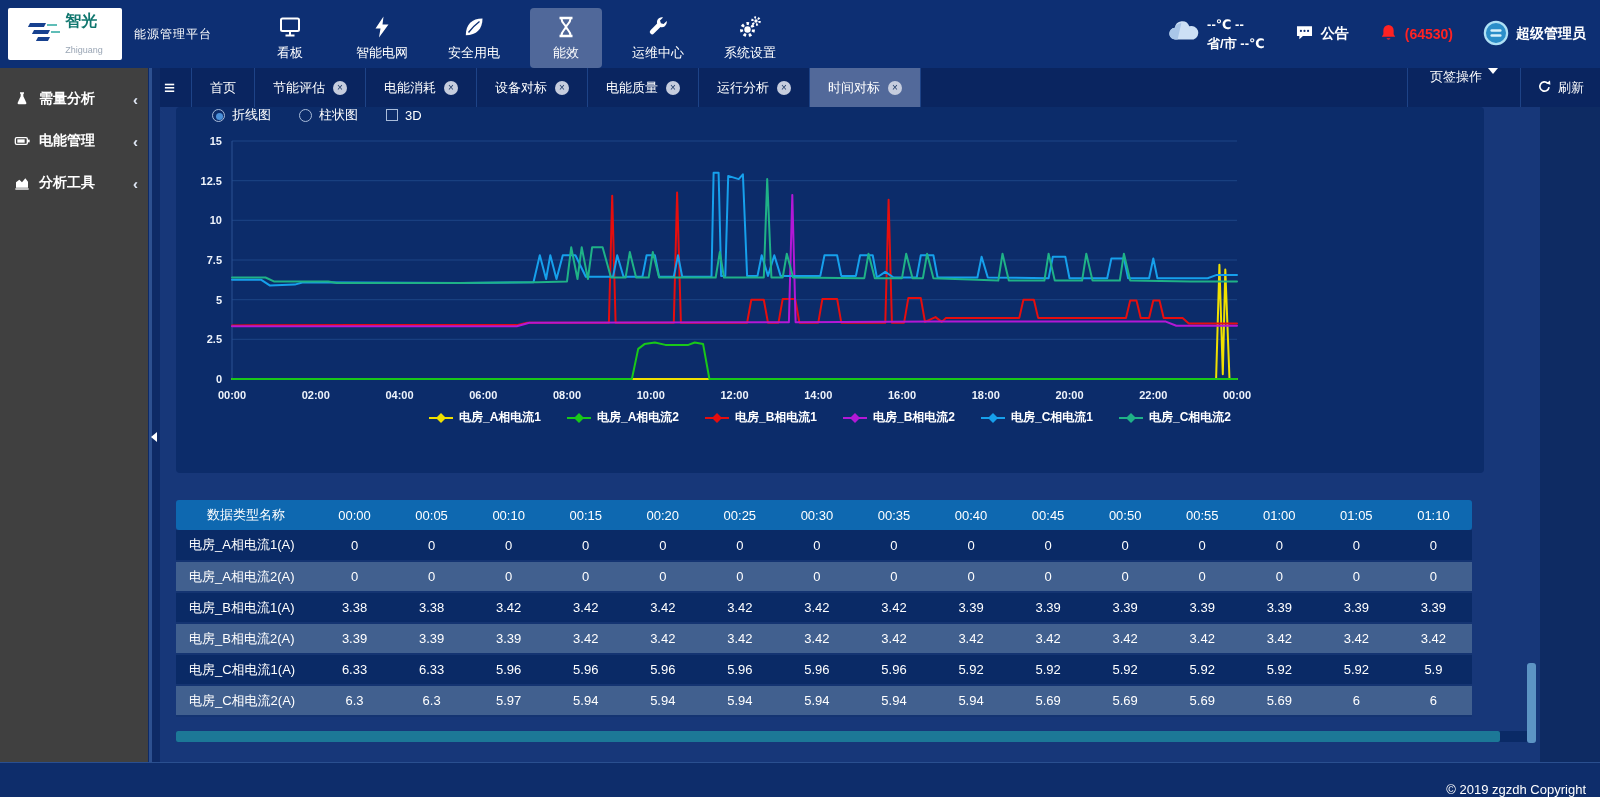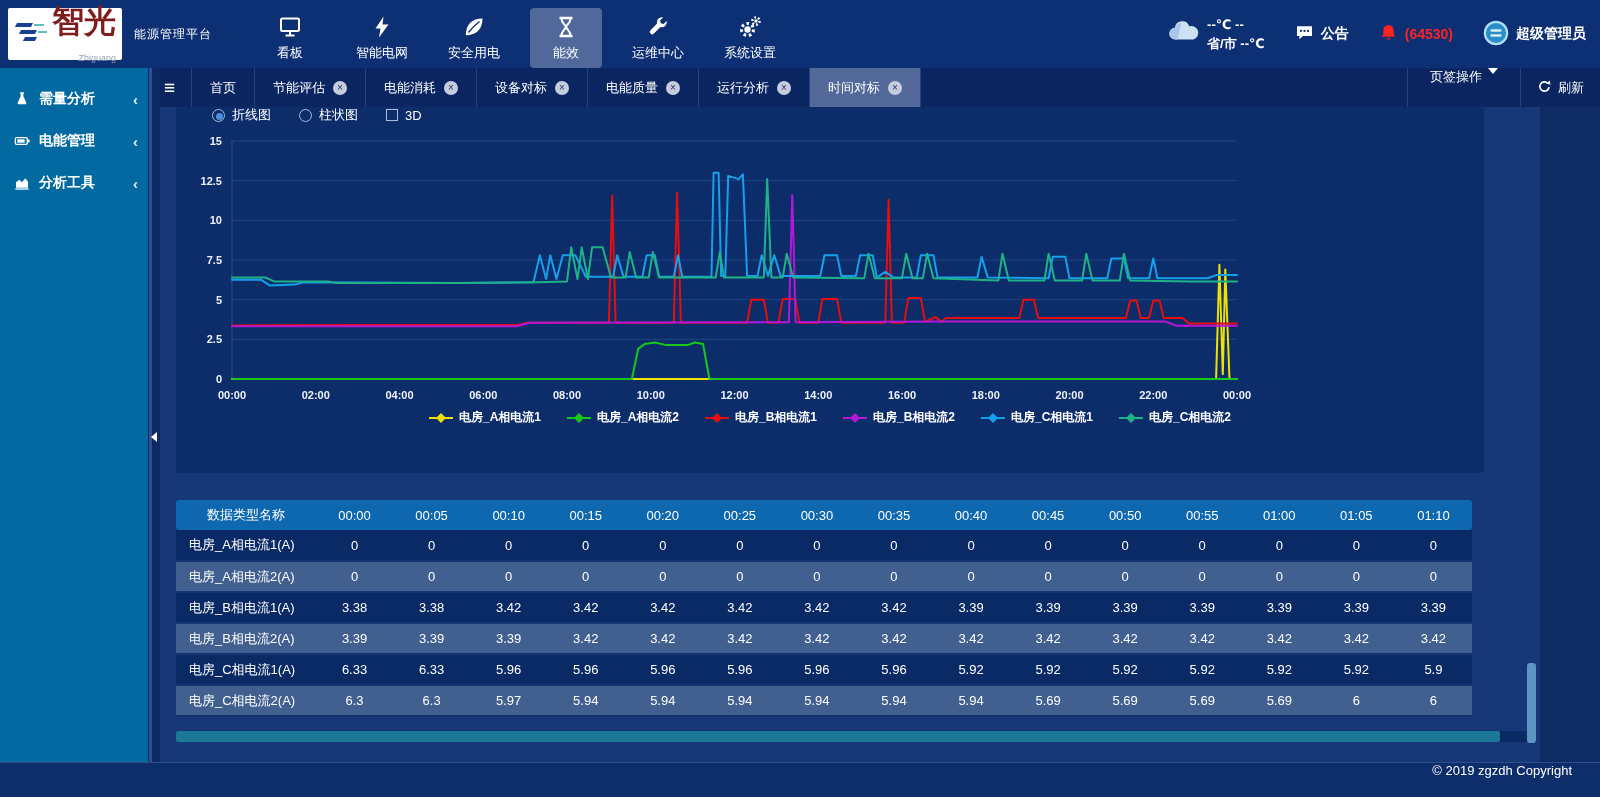--- a/index.html
+++ b/index.html
@@ -3,21 +3,21 @@
 <meta charset="utf-8">
 <style>
   html,body{margin:0;padding:0;width:1600px;height:797px;overflow:hidden;
     font-family:"Liberation Sans","DejaVu Sans",sans-serif;background:#0e2b63;color:#fff;}
   *{box-sizing:border-box;}
 
   
   .header{position:absolute;left:0;top:0;width:1600px;height:68px;background:#0d2f73;display:flex;align-items:center;}
   .logo-box{margin-left:8px;width:114px;height:52px;background:#fff;border-radius:2px;display:flex;align-items:center;justify-content:center;gap:4px;}
   .logo-text{display:flex;flex-direction:column;line-height:1;}
-  .logo-zh{color:#7f1d1d;font-size:32px;font-weight:bold;}
+  .logo-zh{color:#0f766e;font-size:16px;font-weight:bold;}
   .logo-sub{color:#9aa6b5;font-size:9px;text-align:right;margin-top:17px;}
   .app-title{margin-left:12px;font-size:12px;color:#fff;letter-spacing:1px;}
   .top-nav{margin-left:42px;display:flex;align-items:flex-start;gap:20px;height:100%;padding-top:8px;}
   .nav-item{width:72px;display:flex;flex-direction:column;align-items:center;gap:5px;padding:7px 4px 6px;border-radius:4px;cursor:pointer;color:#fff;}
   .nav-item .nv-ic{height:24px;display:flex;align-items:center;}
   .nav-item .nv-lb{font-size:13px;white-space:nowrap;}
   .nav-item.active{background:rgba(255,255,255,.28);}
   .header-right{margin-left:auto;margin-right:14px;display:flex;align-items:center;gap:30px;}
   .weather{display:flex;align-items:center;gap:6px;font-size:13px;font-weight:bold;line-height:1.5;}
   .notice,.alarm,.user{display:flex;align-items:center;gap:7px;font-size:14px;font-weight:bold;cursor:pointer;}
@@ -31,21 +31,21 @@
   .tabs{display:flex;align-items:stretch;}
   .tab{display:flex;align-items:center;gap:8px;padding:0 18px;font-size:13px;border-right:1px solid #1e4387;cursor:pointer;white-space:nowrap;}
   .tab.active{background:#52699a;}
   .tab-close{width:14px;height:14px;border-radius:50%;background:#c6cdde;color:#14315f;font-size:10px;line-height:14px;text-align:center;cursor:pointer;}
   .tab-actions{margin-left:auto;display:flex;align-items:stretch;}
   .tab-op{display:flex;align-items:flex-start;gap:6px;padding:0 22px;font-size:13px;border-left:1px solid #1e4387;cursor:pointer;}
   .caret{width:0;height:0;border-left:5px solid transparent;border-right:5px solid transparent;border-top:6px solid #fff;}
   .refresh{display:flex;align-items:center;gap:6px;padding:0 16px;font-size:13px;border-left:1px solid #1e4387;cursor:pointer;}
 
   
-  .sidebar{position:absolute;left:0;top:68px;width:148px;bottom:35px;background:#0369a1;padding-top:10px;}
+  .sidebar{position:absolute;left:0;top:68px;width:148px;bottom:35px;background:#404040;padding-top:10px;}
   .side-item{height:42px;display:flex;align-items:center;gap:9px;padding:0 10px 0 14px;font-size:14px;font-weight:bold;cursor:pointer;}
   .side-item .sv{display:flex;align-items:center;}
   .side-chev{margin-left:auto;font-size:15px;font-weight:bold;color:#dfe7f5;}
   .divider{position:absolute;left:148px;top:68px;width:12px;bottom:35px;background:#0e2a66;}
   .divider .rail{position:absolute;left:1px;top:0;width:3px;height:100%;background:#3f66a8;opacity:.65;}
   .collapse{position:absolute;left:2px;top:362px;width:8px;height:14px;cursor:pointer;}
   .collapse:before{content:"";position:absolute;left:1px;top:2px;border-top:5px solid transparent;border-bottom:5px solid transparent;border-right:6px solid #fff;}
 
   
   .content{position:absolute;left:160px;top:107px;right:60px;bottom:35px;background:#173779;overflow:hidden;}
@@ -74,21 +74,21 @@
   .t-head .name-col{text-align:center;padding-left:0;}
   .row-dark .t-cell{background:#0a2a66;border-bottom:2px solid #143472;}
   .row-light .t-cell{background:#41608f;border-bottom:2px solid #143472;}
 
   .hscroll{position:absolute;left:16px;top:624px;width:1354px;height:11px;background:#0a2a66;border-radius:2px;}
   .hthumb{width:1324px;height:11px;background:#1c7897;border-radius:2px;}
   .vthumb{position:absolute;left:1367px;top:556px;width:9px;height:80px;background:#5c94c4;border-radius:3px;}
 
   
   .footer{position:absolute;left:0;bottom:0;width:1600px;height:35px;background:#0e2d6b;border-top:1px solid #2a4f8f;
-    display:flex;align-items:flex-start;justify-content:flex-end;padding-right:28px;font-size:13px;color:#fff;}
+    display:flex;align-items:flex-end;justify-content:flex-end;padding-right:14px;font-size:13px;color:#fff;}
 </style>
 </head>
 <body>
 
 <div class="header">
   <div class="logo-box">
     <span>
       <svg width="34" height="30" viewBox="0 0 34 30">
         <g fill="#17418f">
           <rect x="2" y="6" width="16" height="4" transform="skewX(-28)" transform-origin="10 8"></rect>

